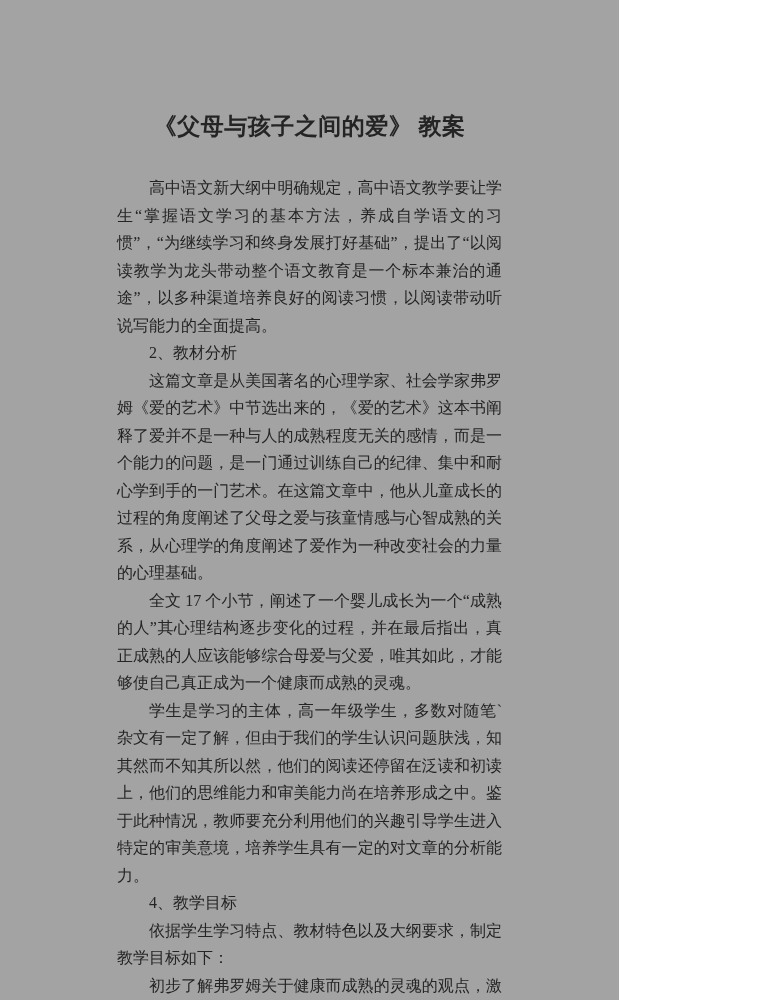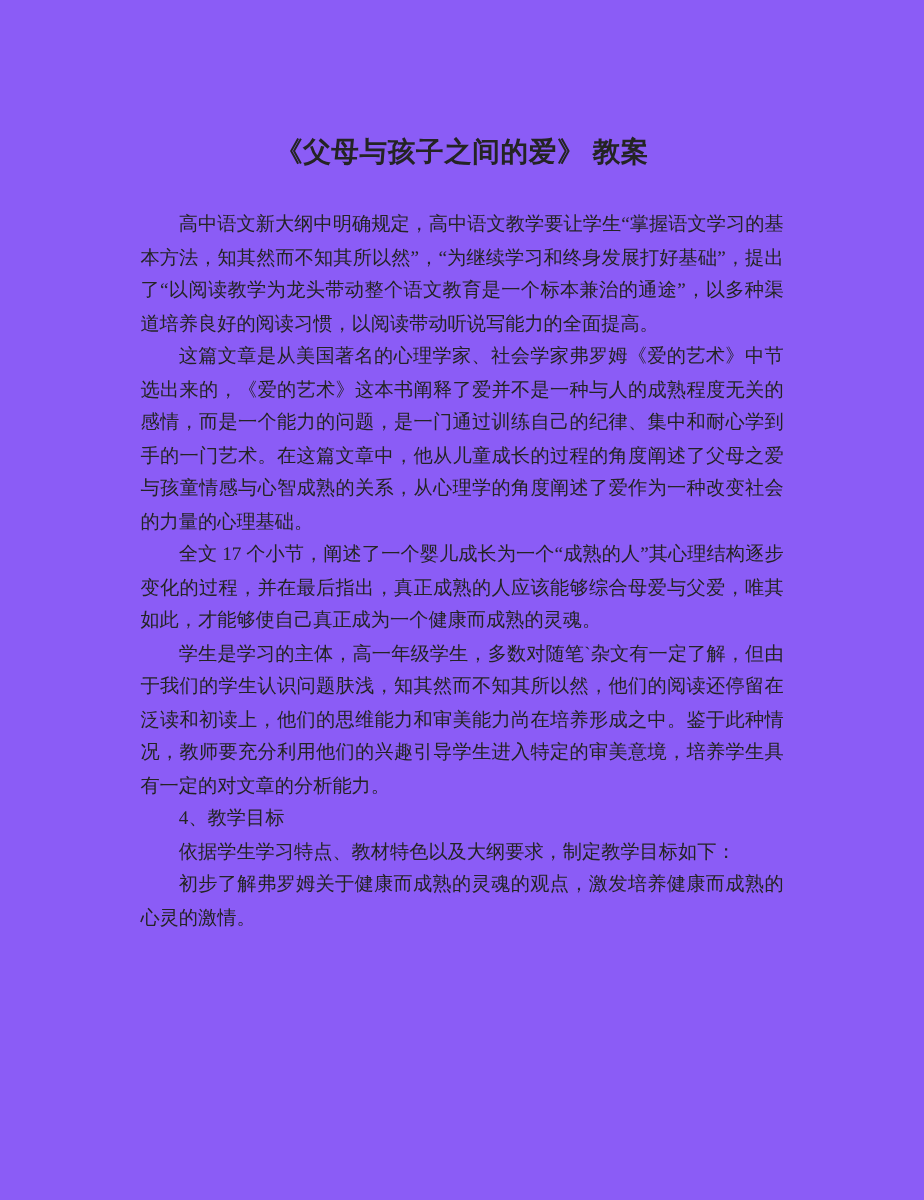--- a/index.html
+++ b/index.html
@@ -9,24 +9,24 @@
   }
   body {
     width: 770px;
     height: 1000px;
     overflow: hidden;
     font-family: "Liberation Serif", "DejaVu Serif", serif;
     color: #242424;
   }
   .page {
     box-sizing: border-box;
-    width: 770px;
+    width: 619px;
     height: 1000px;
     padding: 110px 117px 0 117px;
-    background: #8b5cf6;
+    background: #a3a3a3;
   }
   .doc-title {
     margin: 0;
     font-size: 23px;
     font-weight: bold;
     text-align: center;
     line-height: 34px;
     letter-spacing: 0.5px;
     white-space: nowrap;
   }
@@ -50,22 +50,23 @@
 <body>
 
 <div class="page">
 
   <h1 class="doc-title">《父母与孩子之间的爱》 教案</h1>
 
   <div class="doc-body">
 
 
 
-    <p class="block-paragraph">高中语文新大纲中明确规定，高中语文教学要让学生“掌握语文学习的基本方法，知其然而不知其所以然”，“为继续学习和终身发展打好基础”，提出了“以阅读教学为龙头带动整个语文教育是一个标本兼治的通途”，以多种渠道培养良好的阅读习惯，以阅读带动听说写能力的全面提高。</p>
+    <p class="block-paragraph">高中语文新大纲中明确规定，高中语文教学要让学生“掌握语文学习的基本方法，养成自学语文的习惯”，“为继续学习和终身发展打好基础”，提出了“以阅读教学为龙头带动整个语文教育是一个标本兼治的通途”，以多种渠道培养良好的阅读习惯，以阅读带动听说写能力的全面提高。</p>
 
+    <p class="block-subheading">2、教材分析</p>
 
     <p class="block-paragraph">这篇文章是从美国著名的心理学家、社会学家弗罗姆《爱的艺术》中节选出来的，《爱的艺术》这本书阐释了爱并不是一种与人的成熟程度无关的感情，而是一个能力的问题，是一门通过训练自己的纪律、集中和耐心学到手的一门艺术。在这篇文章中，他从儿童成长的过程的角度阐述了父母之爱与孩童情感与心智成熟的关系，从心理学的角度阐述了爱作为一种改变社会的力量的心理基础。</p>
 
     <p class="block-paragraph">全文 17 个小节，阐述了一个婴儿成长为一个“成熟的人”其心理结构逐步变化的过程，并在最后指出，真正成熟的人应该能够综合母爱与父爱，唯其如此，才能够使自己真正成为一个健康而成熟的灵魂。</p>
 
 
     <p class="block-paragraph">学生是学习的主体，高一年级学生，多数对随笔`杂文有一定了解，但由于我们的学生认识问题肤浅，知其然而不知其所以然，他们的阅读还停留在泛读和初读上，他们的思维能力和审美能力尚在培养形成之中。鉴于此种情况，教师要充分利用他们的兴趣引导学生进入特定的审美意境，培养学生具有一定的对文章的分析能力。</p>
 
     <p class="block-subheading">4、教学目标</p>
 

